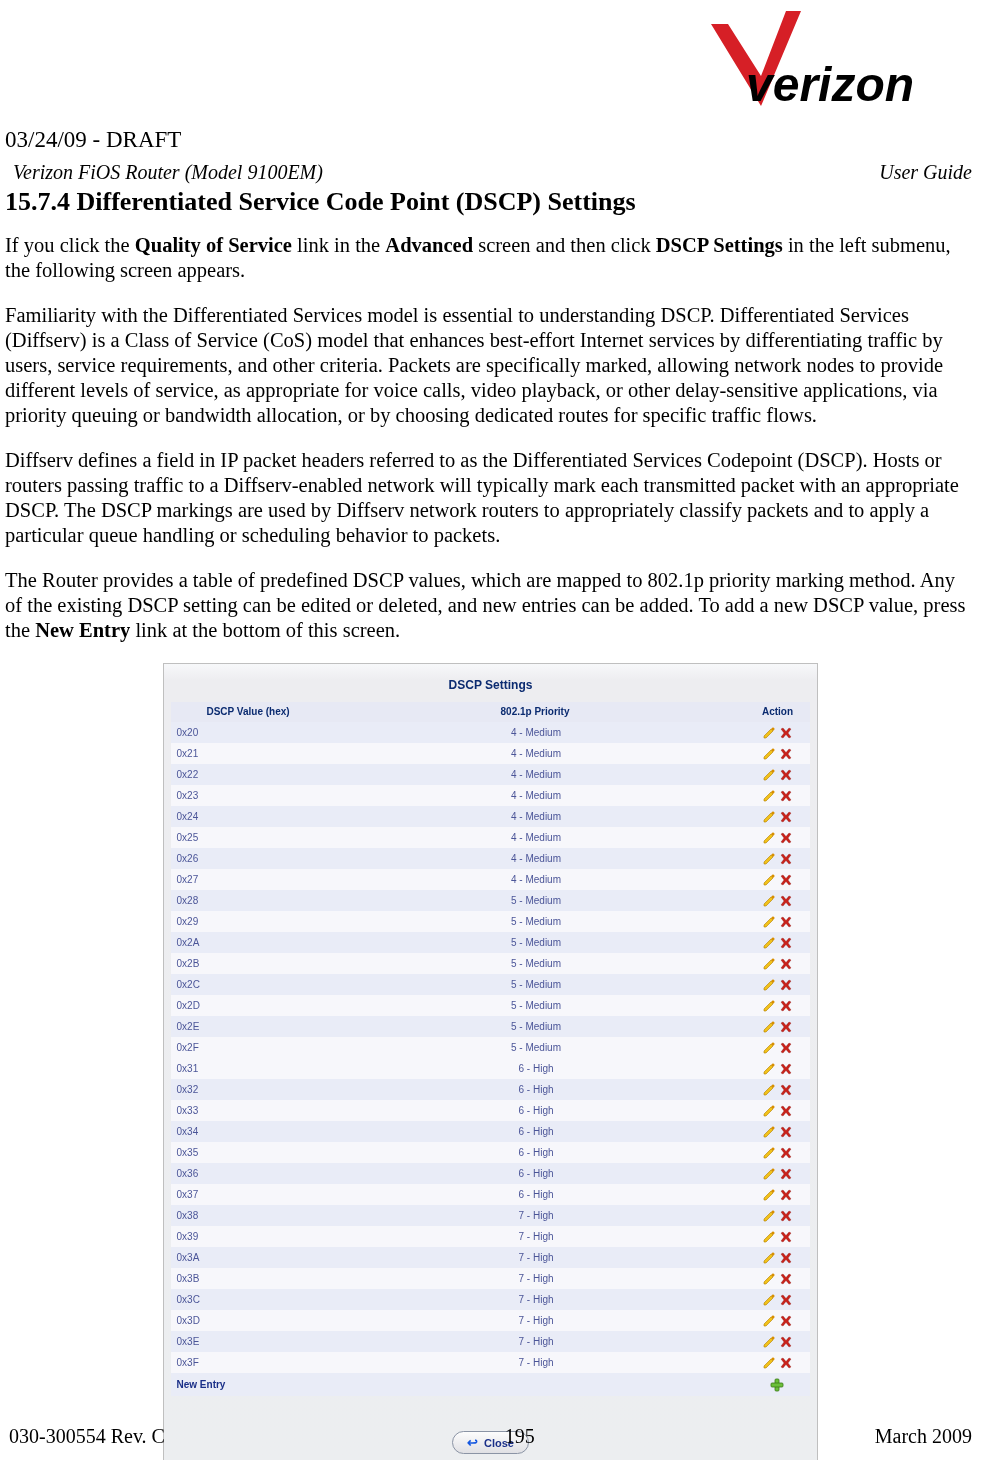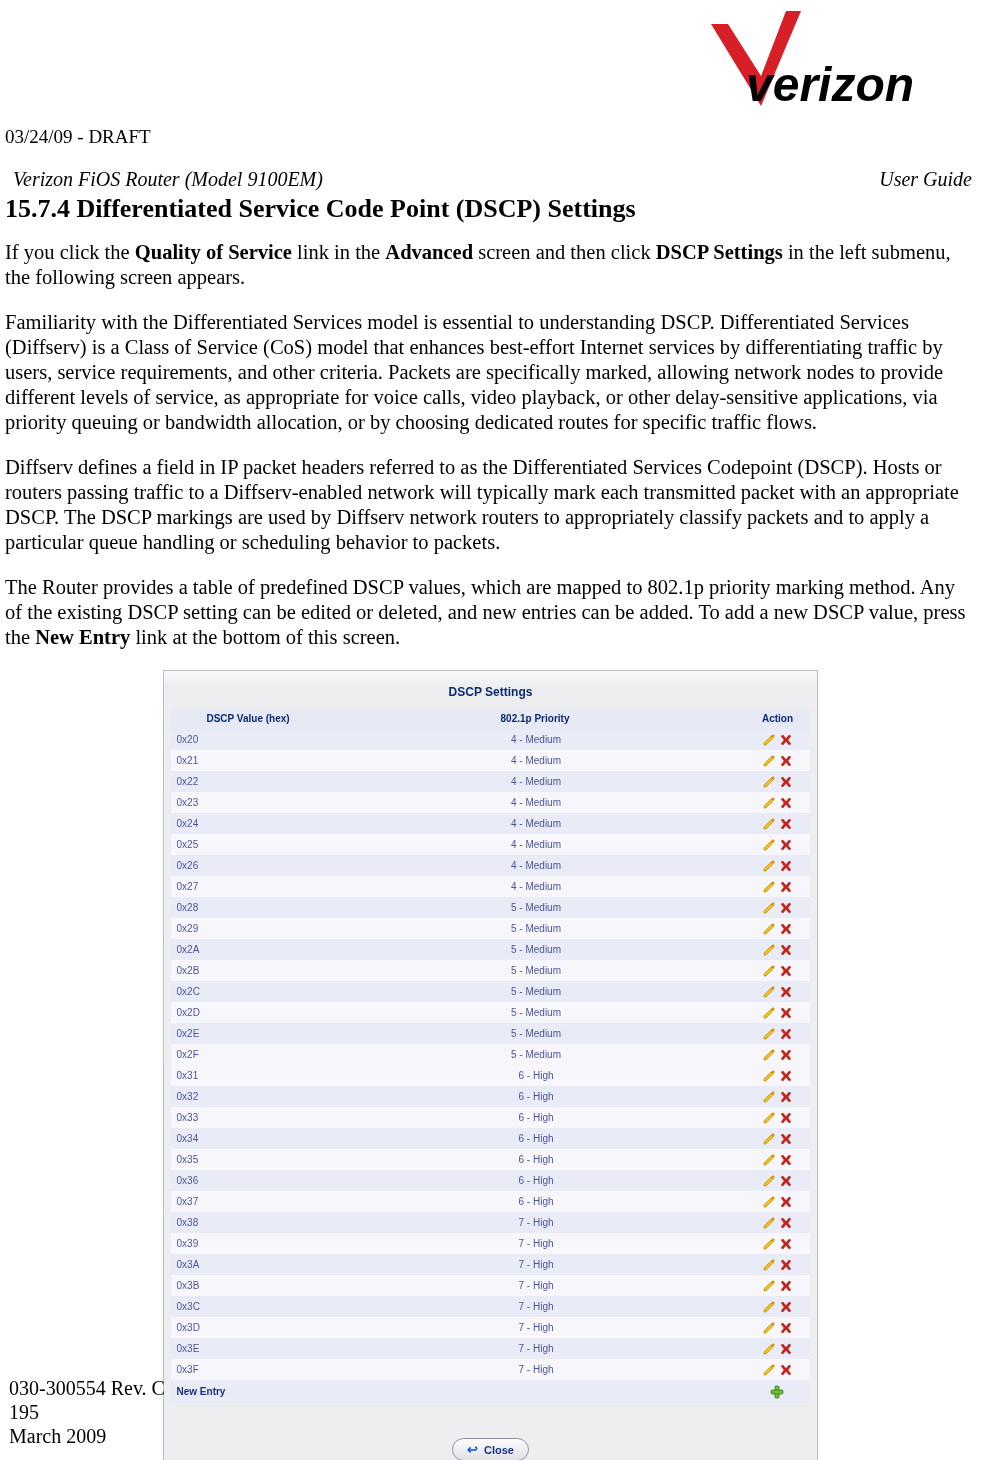--- a/index.html
+++ b/index.html
@@ -17,21 +17,21 @@
     padding: 6px 5px 0 5px;
   }
   .logo {
     display: flex;
     justify-content: flex-end;
     align-items: flex-start;
     height: 120px;
     padding-right: 10px;
   }
   .logo svg { display:block; }
-  .draft-line { font-size: 19px; margin-bottom: 18px; }
+  .draft-line { font-size: 23px; margin-bottom: 6px; }
   .subhead {
     display: flex;
     justify-content: space-between;
     font-style: italic;
     font-size: 20px;
     padding: 0 4px 2px 8px;
     text-align: right;
   }
   .section-heading {
     font-weight: bold;
@@ -109,21 +109,20 @@
   .close-arrow { color: #1557e0; font-weight: bold; font-size: 13px; }
   .footer {
     display: flex;
     justify-content: space-between;
     font-size: 20px;
     padding: 0 4px;
     position: absolute;
     bottom: 12px;
     left: 5px;
     right: 5px;
-    flex-direction: column;
   }
 </style>
 </head>
 <body>
 
 <div class="page">
   <div class="logo">
     <svg width="260" height="110" viewBox="0 0 260 110">
 
       <path d="M5 18 L55 100 L95 5 L80 5 L55 70 L22 18 Z" fill="#d61f26"></path>

